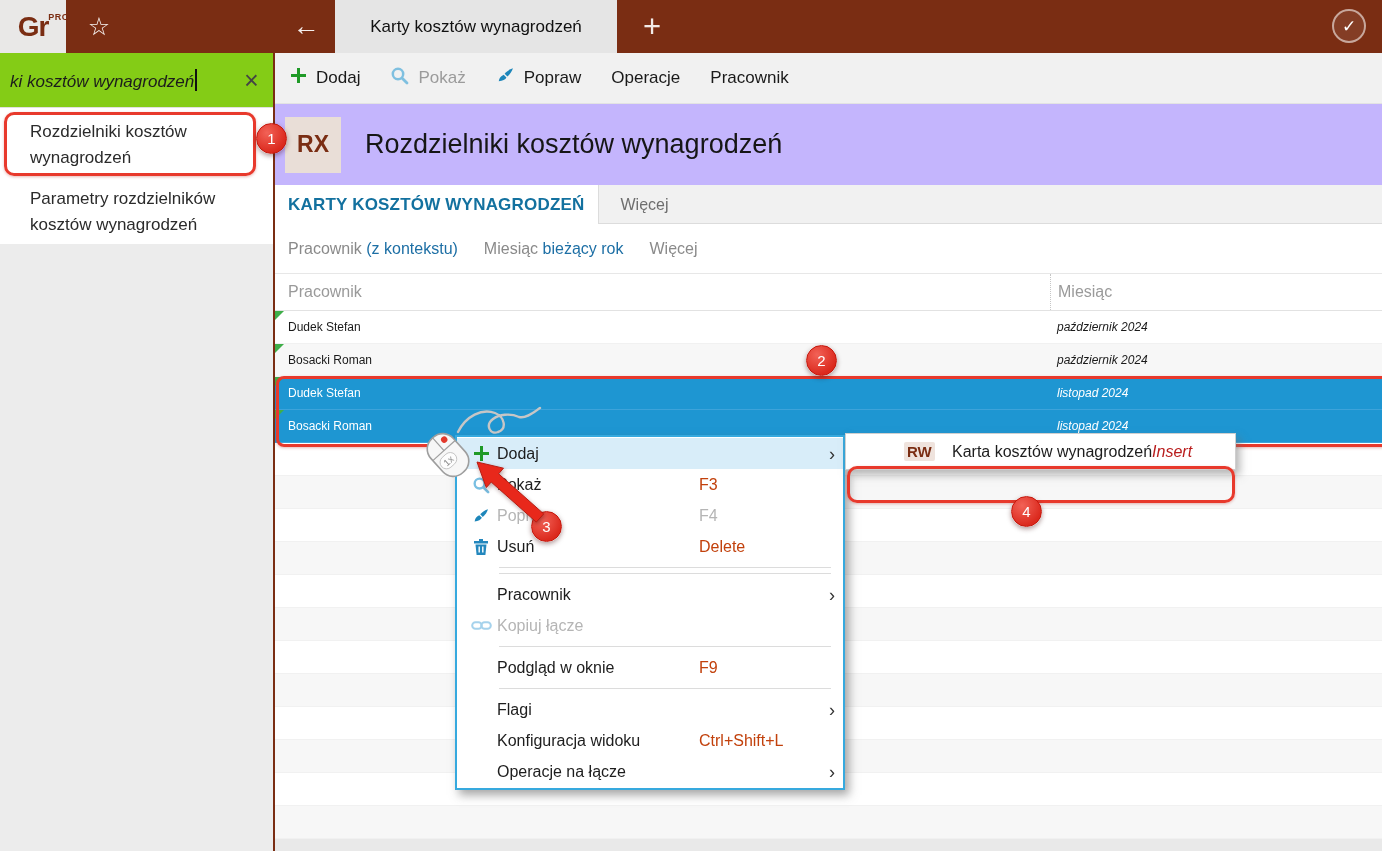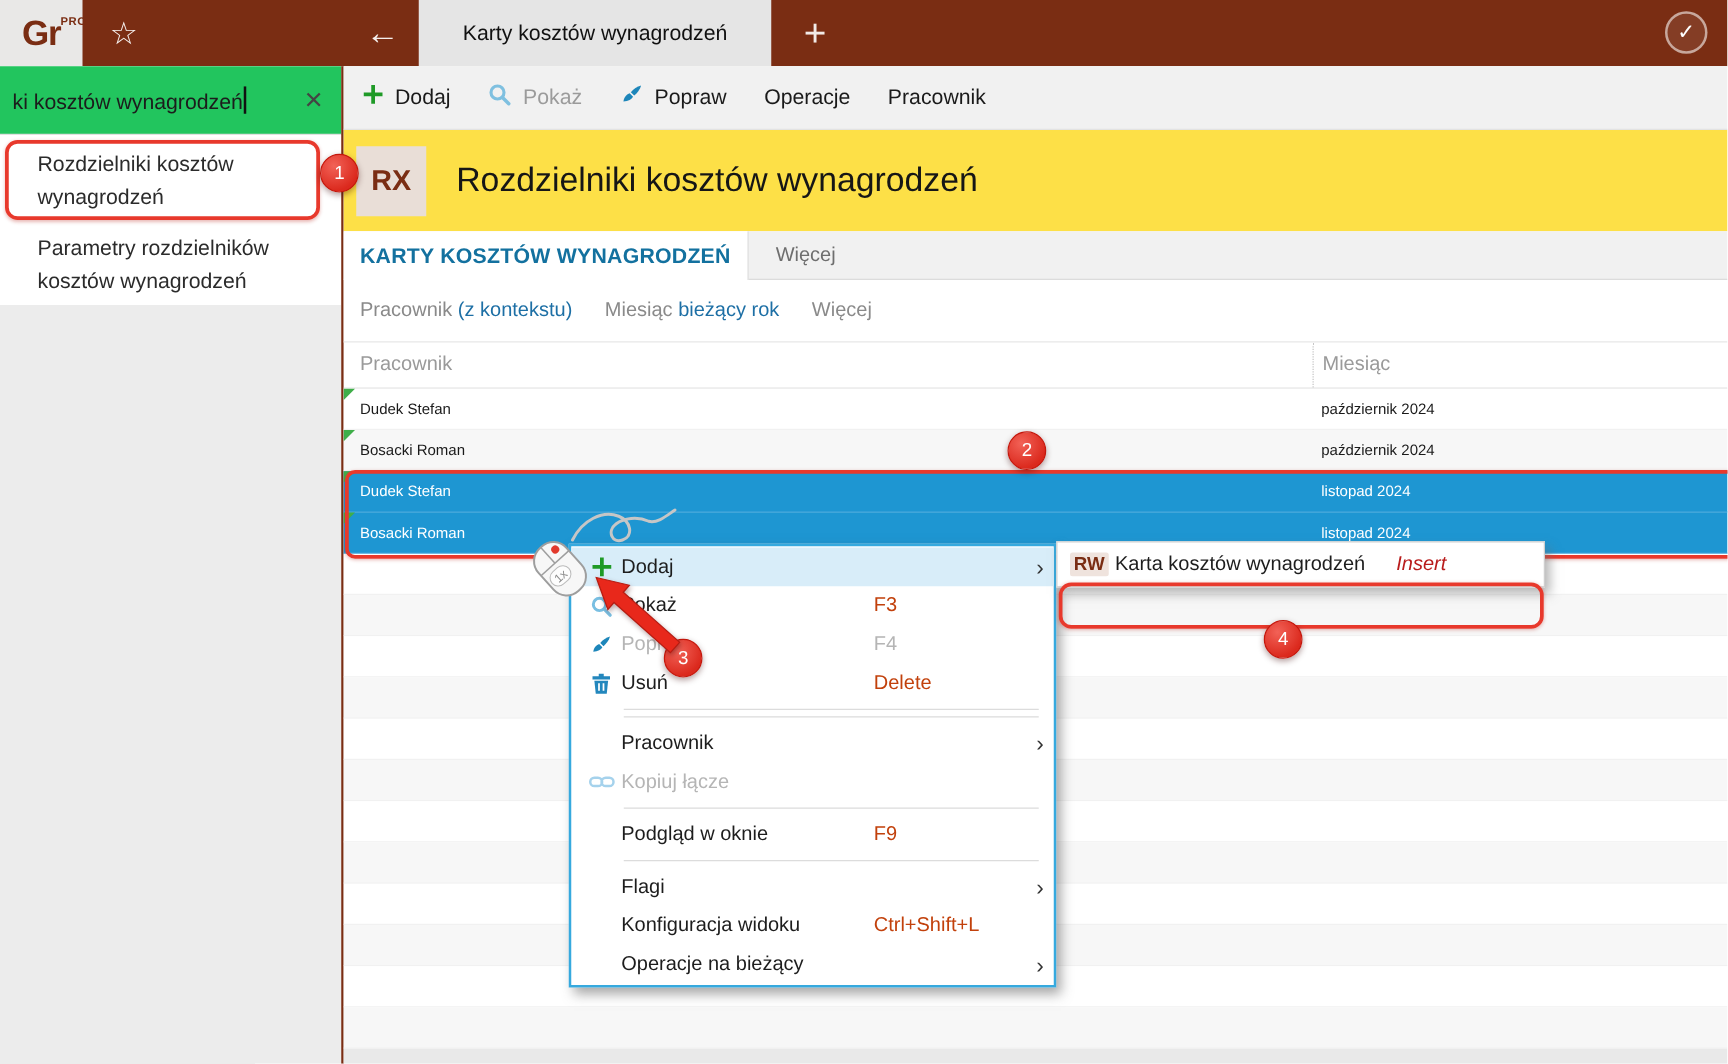--- a/index.html
+++ b/index.html
@@ -21,37 +21,37 @@
   .tb-tab { position:absolute; left:335px; top:0; width:282px; height:53px; background:#e5e5e5;
     display:flex; align-items:center; justify-content:center; font-size:17px; color:#111; }
   .tb-plus { position:absolute; left:632px; top:0; width:40px; height:53px; display:flex; align-items:center; justify-content:center;
     color:rgba(255,255,255,.9); font-size:31px; font-weight:100; }
   .tb-check { position:absolute; left:1332px; top:9px; width:34px; height:34px; border-radius:50%;
     border:2px solid rgba(255,255,255,.55); background:rgba(255,255,255,.08);
     display:flex; align-items:center; justify-content:center; color:#fff; font-size:17px; }
   
   .sidebar { position:absolute; left:0; top:53px; width:273px; height:798px; background:#ececec; }
   .side-panel { position:absolute; left:0; top:0; width:273px; height:185px; background:#fff; }
-  .search-row { position:absolute; left:0; top:0; width:273px; height:55px; background:#22c55e;
-    border-bottom:1px solid #e0e0e0; display:flex; align-items:center; }
+  .search-row { position:absolute; left:0; top:0; width:273px; height:55px; background:#84cc16;
+    border-bottom:1px solid #e0e0e0; display:flex; align-items:center;font-style:italic; }
   .search-text { margin-left:10px; font-size:17px; color:#1c1c1c; white-space:nowrap; overflow:hidden; flex:1; }
   .caret { display:inline-block; width:2px; height:22px; background:#111; vertical-align:-4px; margin-left:1px; }
   .search-x { width:44px; text-align:center; color:#444; font-size:25px; line-height:1; cursor:default; }
   .side-item { position:absolute; left:0; width:273px; padding:6px 14px 6px 30px;
     font-size:17px; line-height:26px; color:#2b2b2b; }
   .side-item-1 { top:60px; height:64px; background:#fff; }
   .side-item-2 { top:127px; height:64px; background:#fff; }
   .side-divider { position:absolute; left:273px; top:53px; width:2px; height:798px; background:#7a2d13; }
   
   .main { position:absolute; left:275px; top:53px; width:1107px; height:798px; background:#fff; }
   .toolbar { position:absolute; left:0; top:0; width:1107px; height:51px; background:#f1f1f1;
     border-bottom:1px solid #e3e3e3; display:flex; align-items:center; padding-left:15px; }
   .tb-item { display:flex; align-items:center; gap:9px; margin-right:30px; font-size:17px; color:#1a1a1a; }
   .tb-item.disabled .tb-label { color:#9b9b9b; }
-  .titlebar { position:absolute; left:0; top:51px; width:1107px; height:81px; background:#fde047; display:flex; align-items:center; }
+  .titlebar { position:absolute; left:0; top:51px; width:1107px; height:81px; background:#c4b5fd; display:flex; align-items:center; }
   .doc-badge { width:56px; height:56px; margin-left:10px; background:#e9ded7; color:#7a2d13;
     font-weight:bold; font-size:23px; display:flex; align-items:center; justify-content:center; }
   .page-title { margin-left:24px; font-size:27px; color:#161616; }
   .tabstrip { position:absolute; left:0; top:132px; width:1107px; height:39px; background:#f1f1f1;
     border-bottom:1px solid #dcdcdc; display:flex; }
   .vtab-active { height:39px; background:#fff; border-right:1px solid #dcdcdc; margin-bottom:-1px;
     display:flex; align-items:center; padding:0 13px; font-size:17px; font-weight:bold; color:#13719f; letter-spacing:.2px; }
   .vtab-more { height:39px; display:flex; align-items:center; padding:0 22px; font-size:16px; color:#6e6e6e; }
   .filterbar { position:absolute; left:0; top:171px; width:1107px; height:50px; background:#fff;
     border-bottom:1px solid #e7e7e7; display:flex; align-items:center; font-size:16px; padding-left:13px; }
@@ -61,41 +61,41 @@
   .list-header { position:absolute; left:0; top:221px; width:1107px; height:37px; border-bottom:1px solid #e2e2e2;
     display:flex; color:#9a9a9a; font-size:16px; }
   .lh-prac { flex:1; display:flex; align-items:center; padding-left:13px; }
   .lh-mies { width:332px; display:flex; align-items:center; padding-left:7px; border-left:1px dotted #c6c6c6; }
   .rows { position:absolute; left:0; top:258px; width:1107px; }
   .t-row { position:relative; height:33px; display:flex; align-items:center; font-size:12px;
     border-bottom:1px solid #f1f1f1; background:#fff; }
   .t-row.alt { background:#f7f7f7; }
   .t-row.sel { background:#1e96d2; color:#fff; border-bottom:1px solid #3da3da; }
   .t-cell-prac { flex:1; padding-left:13px; white-space:nowrap; }
-  .t-cell-mies { width:332px; padding-left:7px; white-space:nowrap; }
+  .t-cell-mies { width:332px; padding-left:7px; white-space:nowrap;font-style:italic; }
   .flag-tri { position:absolute; left:0; top:0; width:0; height:0;
     border-top:9px solid #3fae49; border-right:9px solid transparent; }
   .main-footer { position:absolute; left:0; top:786px; width:1107px; height:12px; background:#e9e9e9; }
   
   .ctx-menu { position:absolute; left:455px; top:435px; width:390px; background:#fff;
     border:2px solid #36a9de; box-shadow:4px 5px 9px rgba(80,80,80,.5); z-index:10; padding:1px 0; }
   .menu-item { height:31px; display:flex; align-items:center; padding:0 8px 0 8px; font-size:16px; color:#1d1d1d; }
   .menu-item.hl { background:#d8edf9; }
   .menu-item.disabled .mi-label, .menu-item.disabled .mi-short { color:#b5b5b5; }
   .mi-icon { width:32px; flex:none; display:flex; justify-content:center; align-items:center; }
   .mi-label { flex:1; white-space:nowrap; }
   .mi-short { width:120px; flex:none; color:#c2410c; white-space:nowrap; }
   .mi-chev { width:16px; flex:none; text-align:right; color:#333; font-size:18px; line-height:1; }
   .menu-sep { height:1px; background:#dcdcdc; margin:5px 12px 5px 42px; }
   
   .sub-menu { position:absolute; left:845px; top:433px; width:391px; background:#fff;
     border:1px solid #cfcfcf; box-shadow:4px 5px 8px rgba(110,110,110,.5); z-index:11; padding:1px 0; }
   .sm-item { height:33px; display:flex; align-items:center; padding:0 10px 0 10px; font-size:16px; color:#1d1d1d; }
   .sm-item.hl { background:#d8edf9; }
-  .sm-iconbox { width:36px; flex:none; display:flex; justify-content:flex-start; align-items:flex-start; }
+  .sm-iconbox { width:48px; flex:none; display:flex; justify-content:flex-start; align-items:flex-start;margin-left:48px; }
   .sm-label { flex:1; white-space:nowrap; }
   .sm-short { width:108px; flex:none; color:#b91c1c;font-style:italic; }
   .rw-badge { background:#efe3dd; color:#7a2d13; font-weight:bold; font-size:15px; padding:1px 3px; border-radius:2px; }
   
   .ann-rect { position:absolute; border:3px solid #e8392c; border-radius:10px;
     box-shadow:0 1px 3px rgba(180,20,10,.3); pointer-events:none; }
   .ann-rect-1 { left:4px; top:112px; width:252px; height:64px; z-index:12; }
   .ann-rect-2 { left:276px; top:376px; width:1114px; height:71px; border-radius:8px; z-index:5; }
   .ann-rect-4 { left:847px; top:466px; width:388px; height:37px; z-index:12; }
   .ann-badge { position:absolute; width:31px; height:31px; border-radius:50%;
@@ -314,21 +314,21 @@
       <span class="mi-chev">›</span>
     </div>
     <div class="menu-item">
       <span class="mi-icon"></span>
       <span class="mi-label">Konfiguracja widoku</span>
       <span class="mi-short">Ctrl+Shift+L</span>
       <span class="mi-chev"></span>
     </div>
     <div class="menu-item">
       <span class="mi-icon"></span>
-      <span class="mi-label">Operacje na bieżący</span>
+      <span class="mi-label">Operacje na łącze</span>
       <span class="mi-short"></span>
       <span class="mi-chev">›</span>
     </div>
   </div>
 
 <div class="sub-menu">
     <div class="sm-item">
       <span class="sm-iconbox">
         <span class="rw-badge">RW</span>
       </span>

